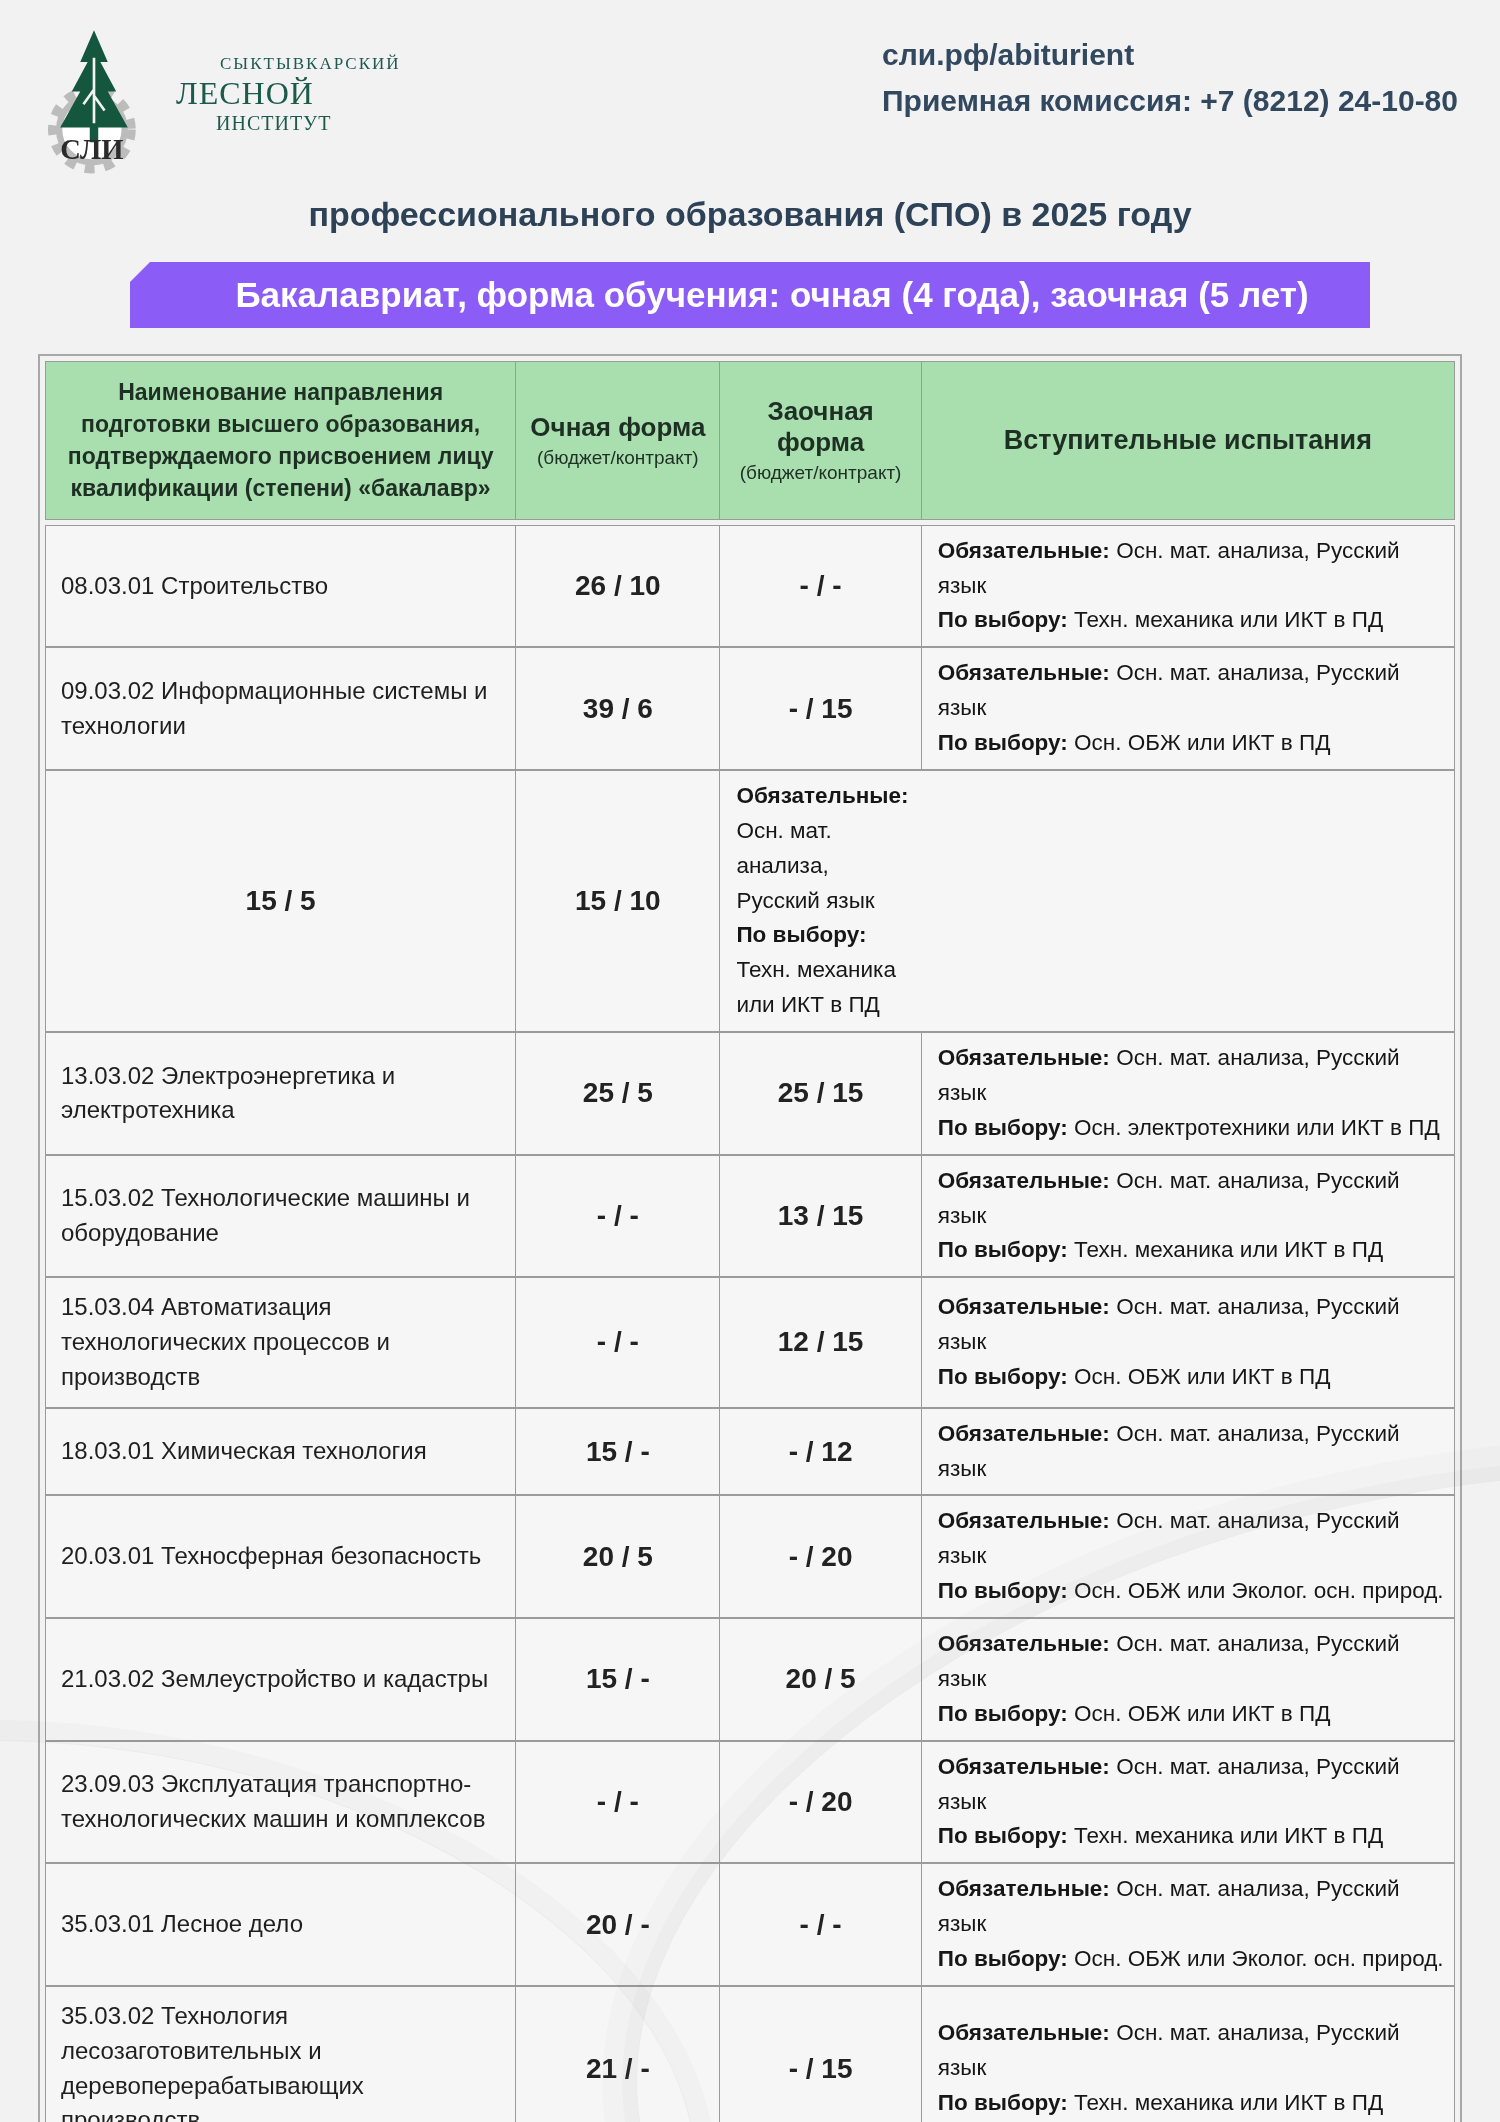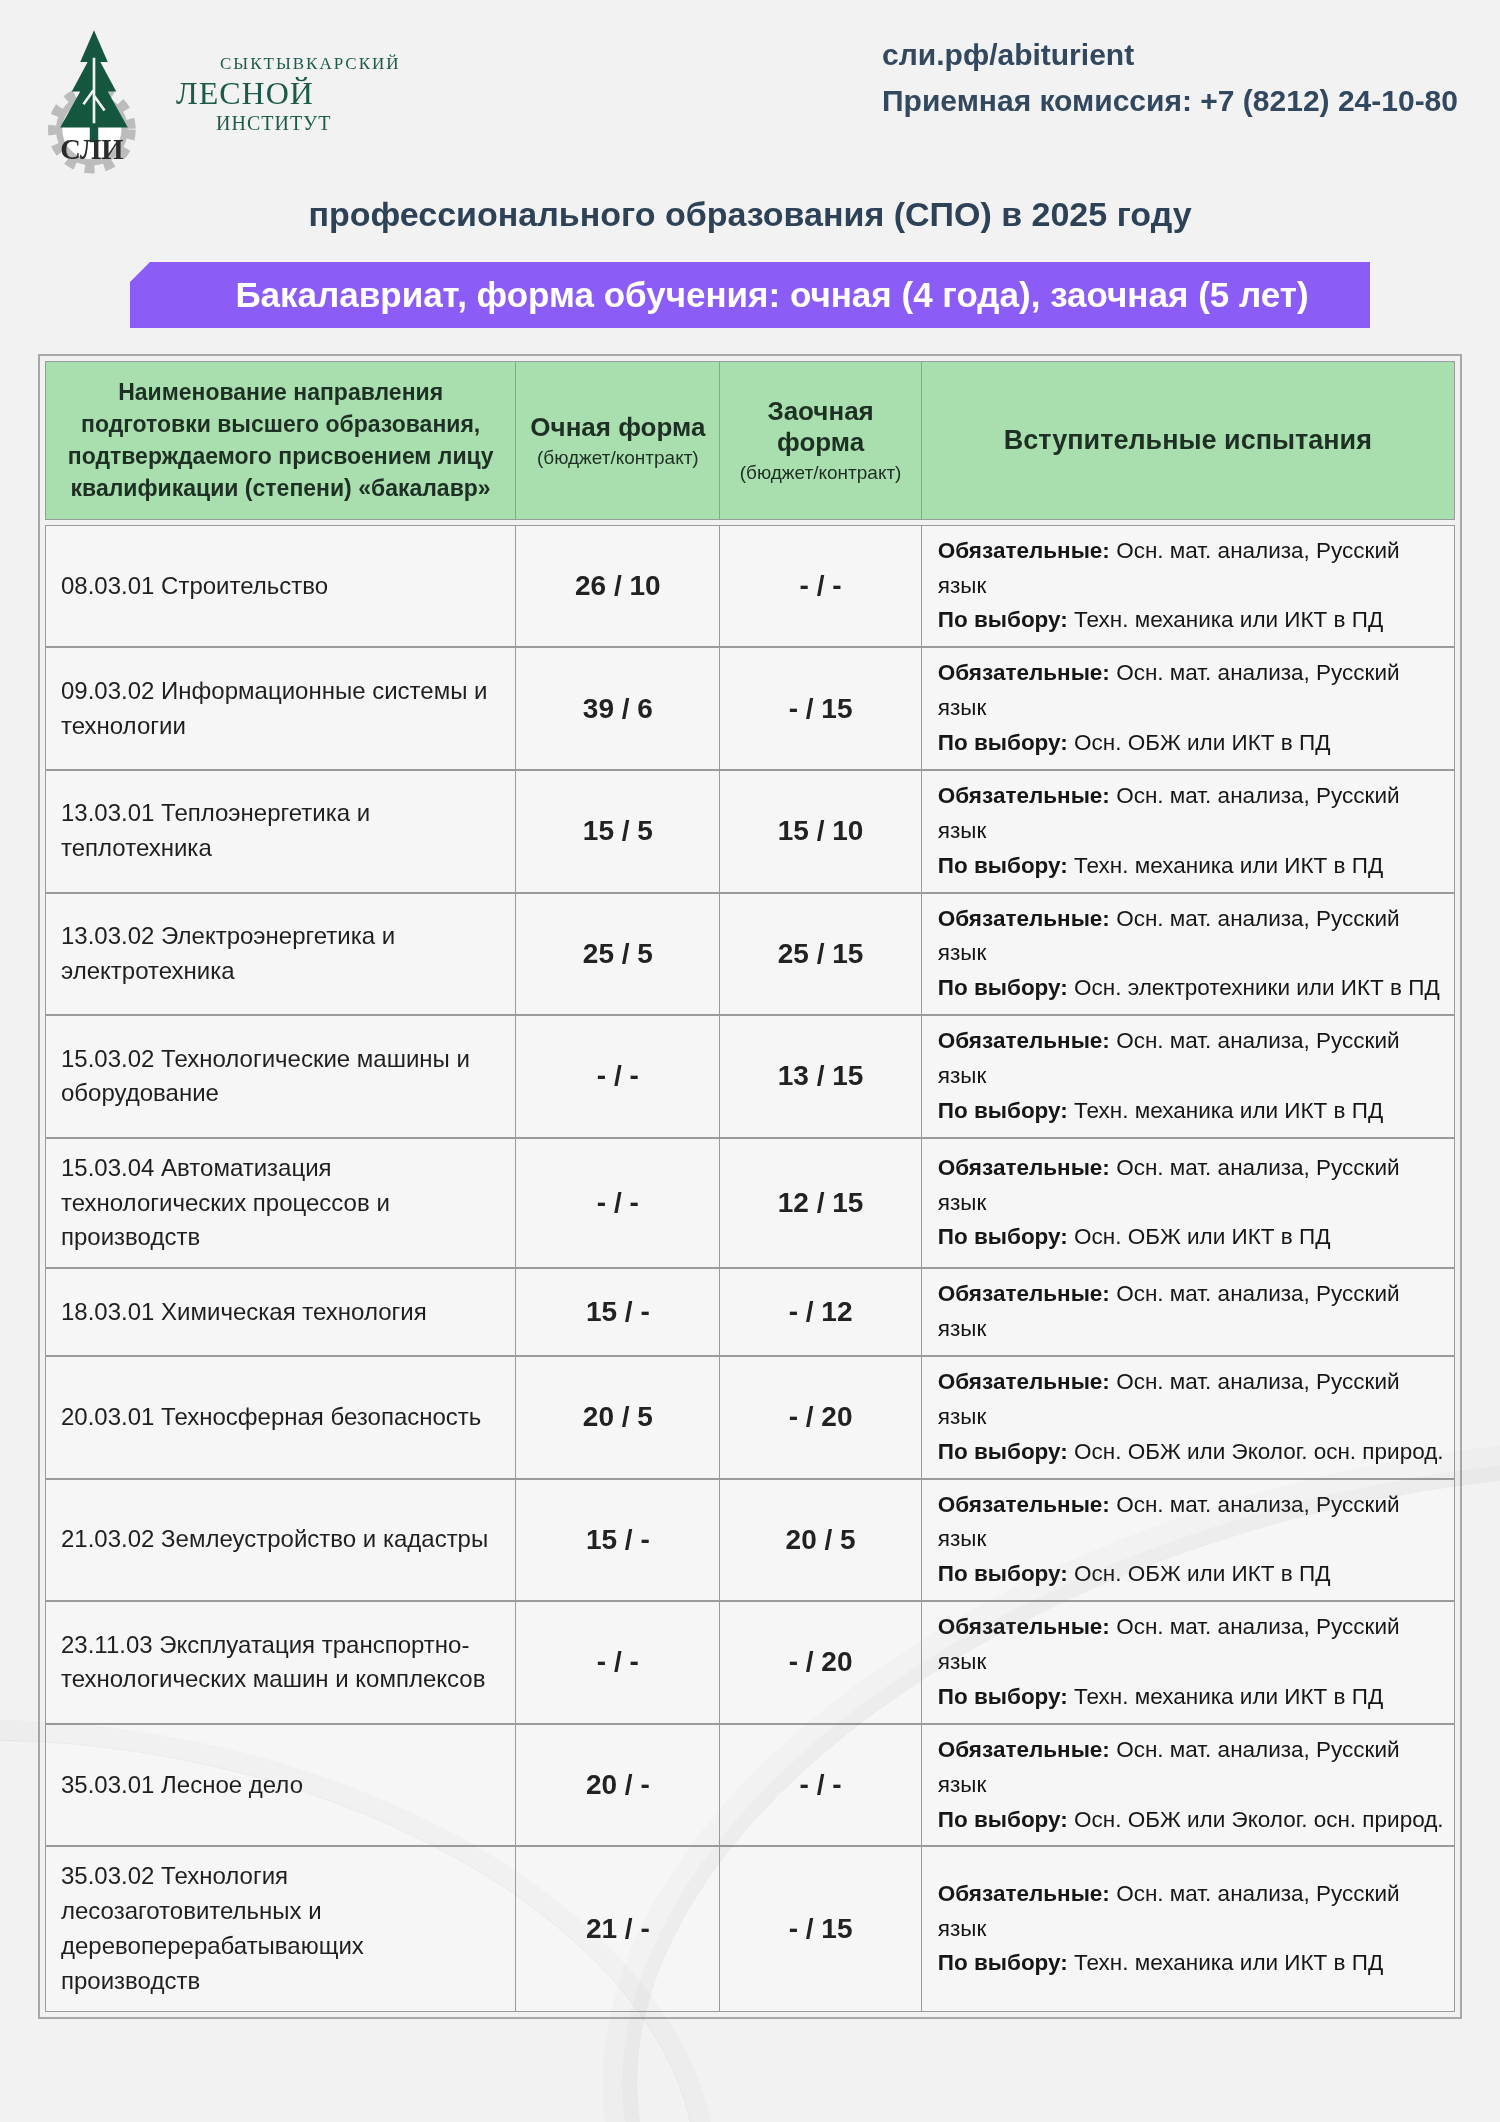--- a/index.html
+++ b/index.html
@@ -133,21 +133,20 @@
         <div class="cell c-prog">09.03.02 Информационные системы и технологии</div>
         <div class="cell c-num">39 / 6</div>
         <div class="cell c-num">- / 15</div>
         <div class="cell c-exam">
           <div><span class="lbl">Обязательные:</span> <span>Осн. мат. анализа, Русский язык</span></div>
           <div><span class="lbl">По выбору:</span> <span>Осн. ОБЖ или ИКТ в ПД</span></div>
         </div>
       </div>
 
       <div class="trow">
-        <div class="cell c-prog">13.03.01 Теплоэнергетика и теплотехника</div>
         <div class="cell c-num">15 / 5</div>
         <div class="cell c-num">15 / 10</div>
         <div class="cell c-exam">
           <div><span class="lbl">Обязательные:</span> <span>Осн. мат. анализа, Русский язык</span></div>
           <div><span class="lbl">По выбору:</span> <span>Техн. механика или ИКТ в ПД</span></div>
         </div>
       </div>
 
       <div class="trow">
         <div class="cell c-prog">13.03.02 Электроэнергетика и электротехника</div>
@@ -202,21 +201,21 @@
         <div class="cell c-prog">21.03.02 Землеустройство и кадастры</div>
         <div class="cell c-num">15 / -</div>
         <div class="cell c-num">20 / 5</div>
         <div class="cell c-exam">
           <div><span class="lbl">Обязательные:</span> <span>Осн. мат. анализа, Русский язык</span></div>
           <div><span class="lbl">По выбору:</span> <span>Осн. ОБЖ или ИКТ в ПД</span></div>
         </div>
       </div>
 
       <div class="trow">
-        <div class="cell c-prog">23.11.03 Эксплуатация транспортно-технологических машин и комплексов</div>
+        <div class="cell c-prog">23.09.03 Эксплуатация транспортно-технологических машин и комплексов</div>
         <div class="cell c-num">- / -</div>
         <div class="cell c-num">- / 20</div>
         <div class="cell c-exam">
           <div><span class="lbl">Обязательные:</span> <span>Осн. мат. анализа, Русский язык</span></div>
           <div><span class="lbl">По выбору:</span> <span>Техн. механика или ИКТ в ПД</span></div>
         </div>
       </div>
 
       <div class="trow">
         <div class="cell c-prog">35.03.01 Лесное дело</div>

